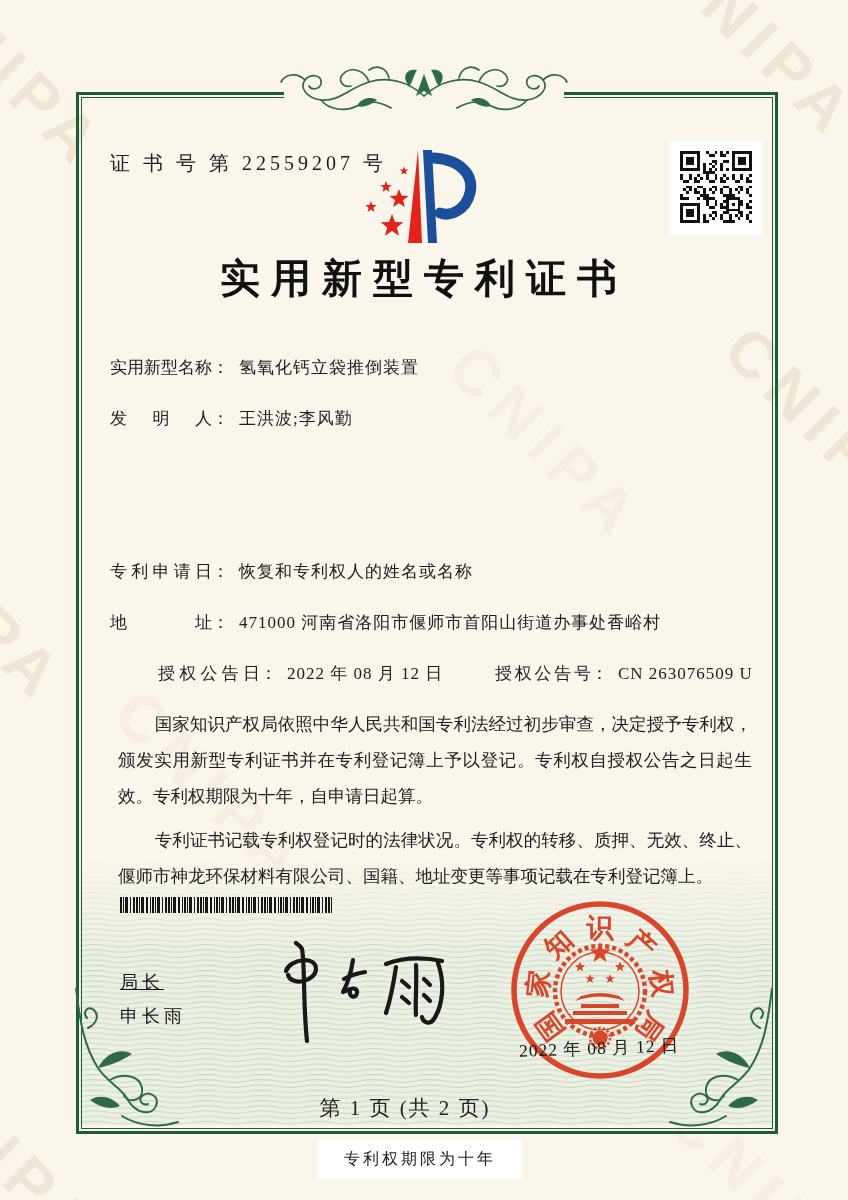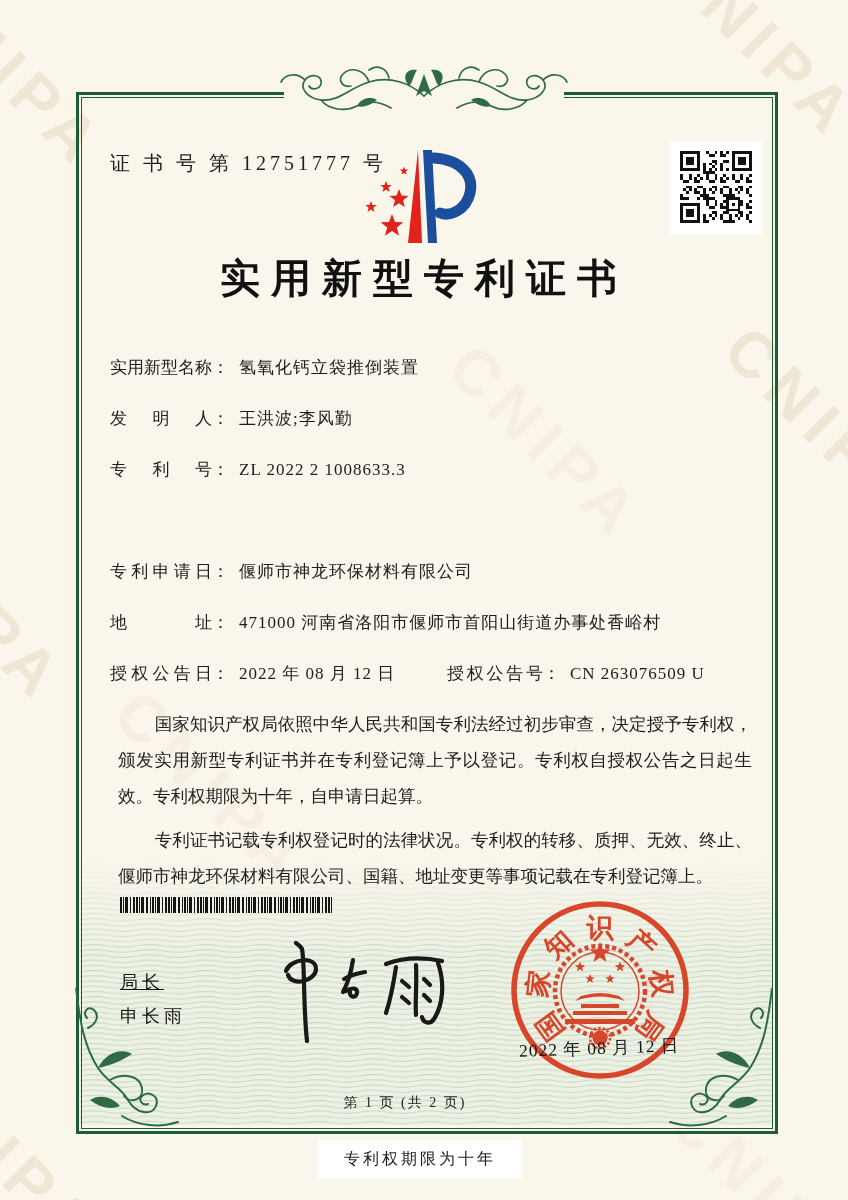--- a/index.html
+++ b/index.html
@@ -67,21 +67,21 @@
   .barcode i{display:inline-block; height:16px; background:#151515;}
   .signer{position:absolute; left:120px; z-index:4; font-size:18px; letter-spacing:4px; color:#161616;}
   .signature{position:absolute; left:250px; top:935px; z-index:4;}
   .seal{position:absolute; left:505px; top:895px; z-index:5; opacity:.93;}
   .seal-date{
     position:absolute; left:519px; top:1036px; z-index:6; font-size:17.5px;
     letter-spacing:1px; color:#141414; transform:rotate(-2deg); white-space:nowrap;
   }
   .page-footer{
     position:absolute; left:0; top:1094px; width:810px; text-align:center;
-    font-size:14px; letter-spacing:2px; color:#222; z-index:4;
+    font-size:21px; letter-spacing:2px; color:#222; z-index:4;
   }
   .note-box{
     position:absolute; left:50%; top:1140px; transform:translateX(-52%);
     background:#ffffff; padding:9px 26px; font-size:16px; letter-spacing:3px;
     color:#1d1d1d; z-index:4; white-space:nowrap;
   }
   .ornament{position:absolute; z-index:3; pointer-events:none;}
 </style>
 </head>
 <body>
@@ -146,21 +146,21 @@
       <path d="M70,92 C56,84 40,88 38,100 C36,112 50,116 56,108"></path>
       <path d="M92,40 C84,36 80,28 86,22 C92,17 98,24 93,30"></path>
       <path d="M58,128 C42,138 20,140 2,134"></path>
       <path d="M82,80 C74,64 58,60 48,66 C60,74 72,78 82,80 Z" fill="#2e6b45" stroke="none"></path>
       <path d="M60,118 C68,108 82,106 90,112 C80,120 68,122 60,118 Z" fill="#2e6b45" stroke="none"></path>
     </g>
   </svg>
 
   <div class="cert-no">
     <span>证 书 号 第</span>
-    <span>12751777</span>
+    <span>22559207</span>
     <span>号</span>
   </div>
 
   <svg class="logo" width="125" height="105" viewBox="0 0 125 105">
     <g id="logo-stars" fill="#e2231a">
         <polygon points="52.0,20.5 53.1,23.5 56.3,23.6 53.8,25.6 54.6,28.6 52.0,26.9 49.4,28.6 50.2,25.6 47.7,23.6 50.9,23.5"></polygon>
         <polygon points="34.0,35.0 35.5,39.0 39.7,39.1 36.4,41.8 37.5,45.9 34.0,43.5 30.5,45.9 31.6,41.8 28.3,39.1 32.5,39.0"></polygon>
         <polygon points="47.0,43.0 49.5,49.6 56.5,49.9 51.0,54.3 52.9,61.1 47.0,57.2 41.1,61.1 43.0,54.3 37.5,49.9 44.5,49.6"></polygon>
         <polygon points="19.0,55.0 20.5,59.0 24.7,59.1 21.4,61.8 22.5,65.9 19.0,63.5 15.5,65.9 16.6,61.8 13.3,59.1 17.5,59.0"></polygon>
         <polygon points="40.0,68.0 43.0,75.9 51.4,76.3 44.8,81.6 47.1,89.7 40.0,85.0 32.9,89.7 35.2,81.6 28.6,76.3 37.0,75.9"></polygon>
@@ -444,30 +444,27 @@
   </div>
 
   <div class="title">实用新型专利证书</div>
 
   <div class="row" style="top:356px;">
     <span class="lab">实用新型名称</span><span class="col">：</span><span class="val">氢氧化钙立袋推倒装置</span>
   </div>
   <div class="row" style="top:407px;">
     <span class="lab">发明人</span><span class="col">：</span><span class="val">王洪波;李风勤</span>
   </div>
-  <div class="row" style="top:458px;">
-    <span class="lab">专利号</span><span class="col">：</span><span class="val">ZL 2022 2 1008633.3</span>
-  </div>
   <div class="row" style="top:560px;">
-    <span class="lab">专利申请日</span><span class="col">：</span><span class="val">偃师市神龙环保材料有限公司</span>
+    <span class="lab">专利申请日</span><span class="col">：</span><span class="val">恢复和专利权人的姓名或名称</span>
   </div>
   <div class="row" style="top:611px;">
     <span class="lab">地址</span><span class="col">：</span><span class="val">471000 河南省洛阳市偃师市首阳山街道办事处香峪村</span>
   </div>
-  <div class="row" style="top:662px;">
+  <div class="row" style="top:662px;margin-left:48px;">
     <span class="lab">授权公告日</span><span class="col">：</span><span class="val">2022 年 08 月 12 日</span>
     <span class="pair2">
       <span class="lab">授权公告号</span><span class="col">：</span><span class="val">CN 263076509 U</span>
     </span>
   </div>
 
   <div class="body-text">
     <p>国家知识产权局依照中华人民共和国专利法经过初步审查，决定授予专利权，颁发实用新型专利证书并在专利登记簿上予以登记。专利权自授权公告之日起生效。专利权期限为十年，自申请日起算。</p>
     <p>专利证书记载专利权登记时的法律状况。专利权的转移、质押、无效、终止、偃师市神龙环保材料有限公司、国籍、地址变更等事项记载在专利登记簿上。</p>
   </div>

